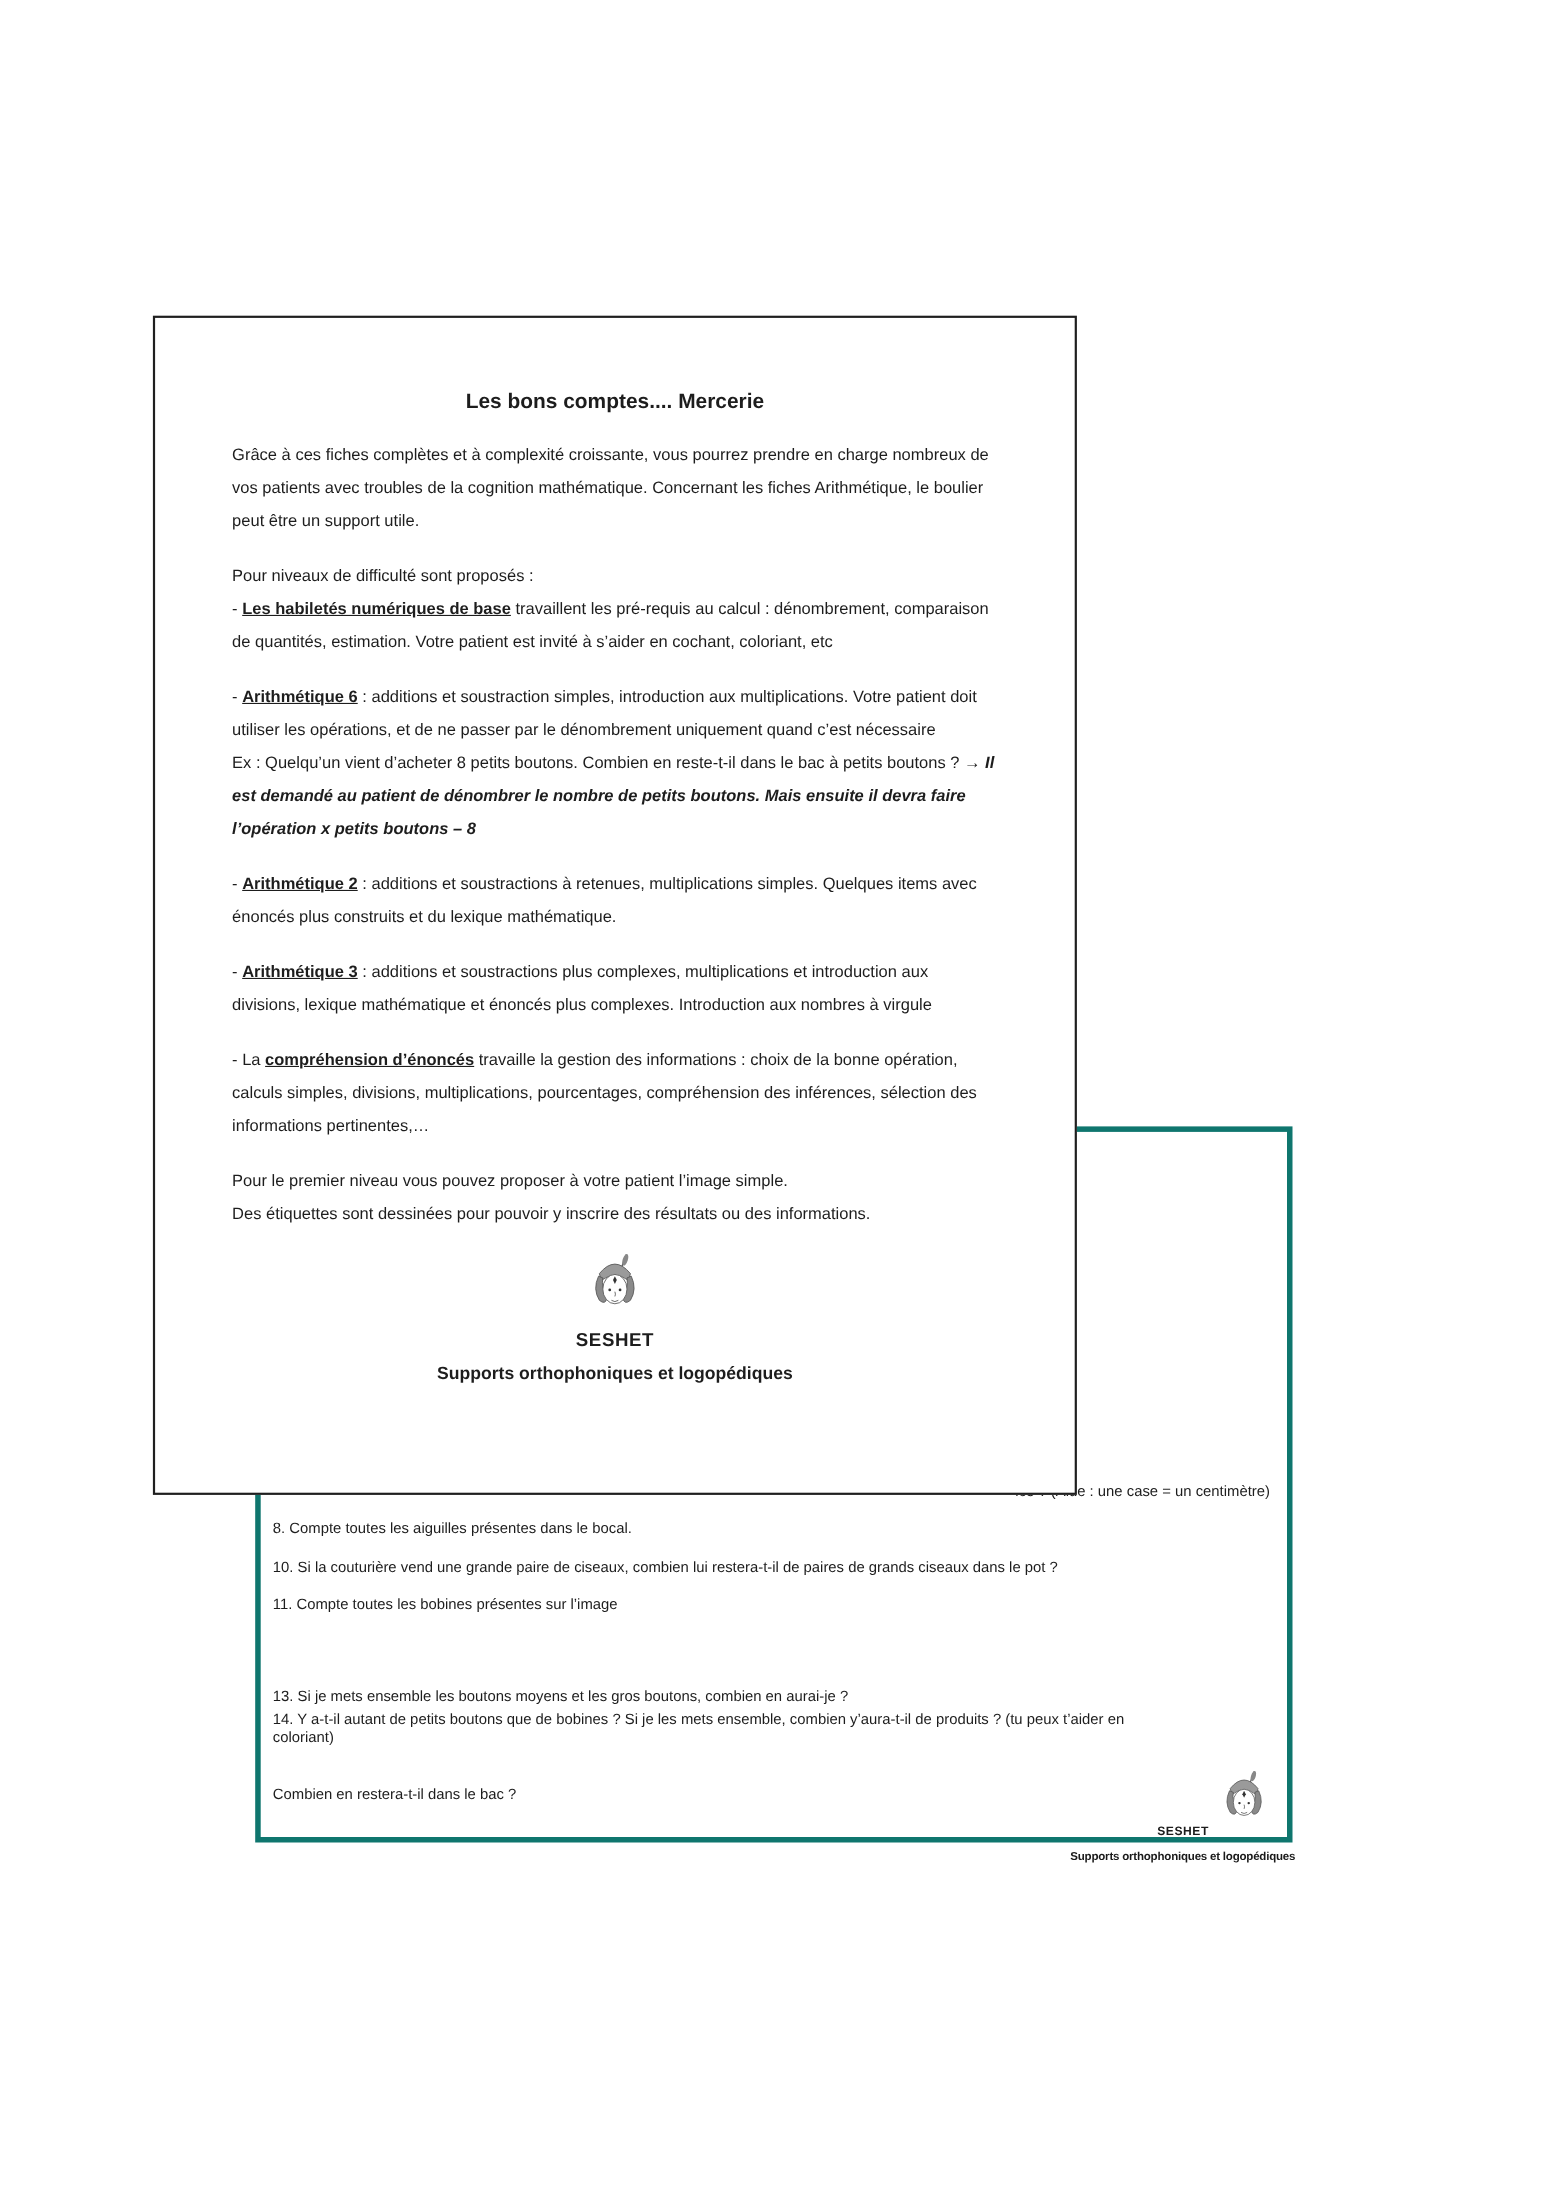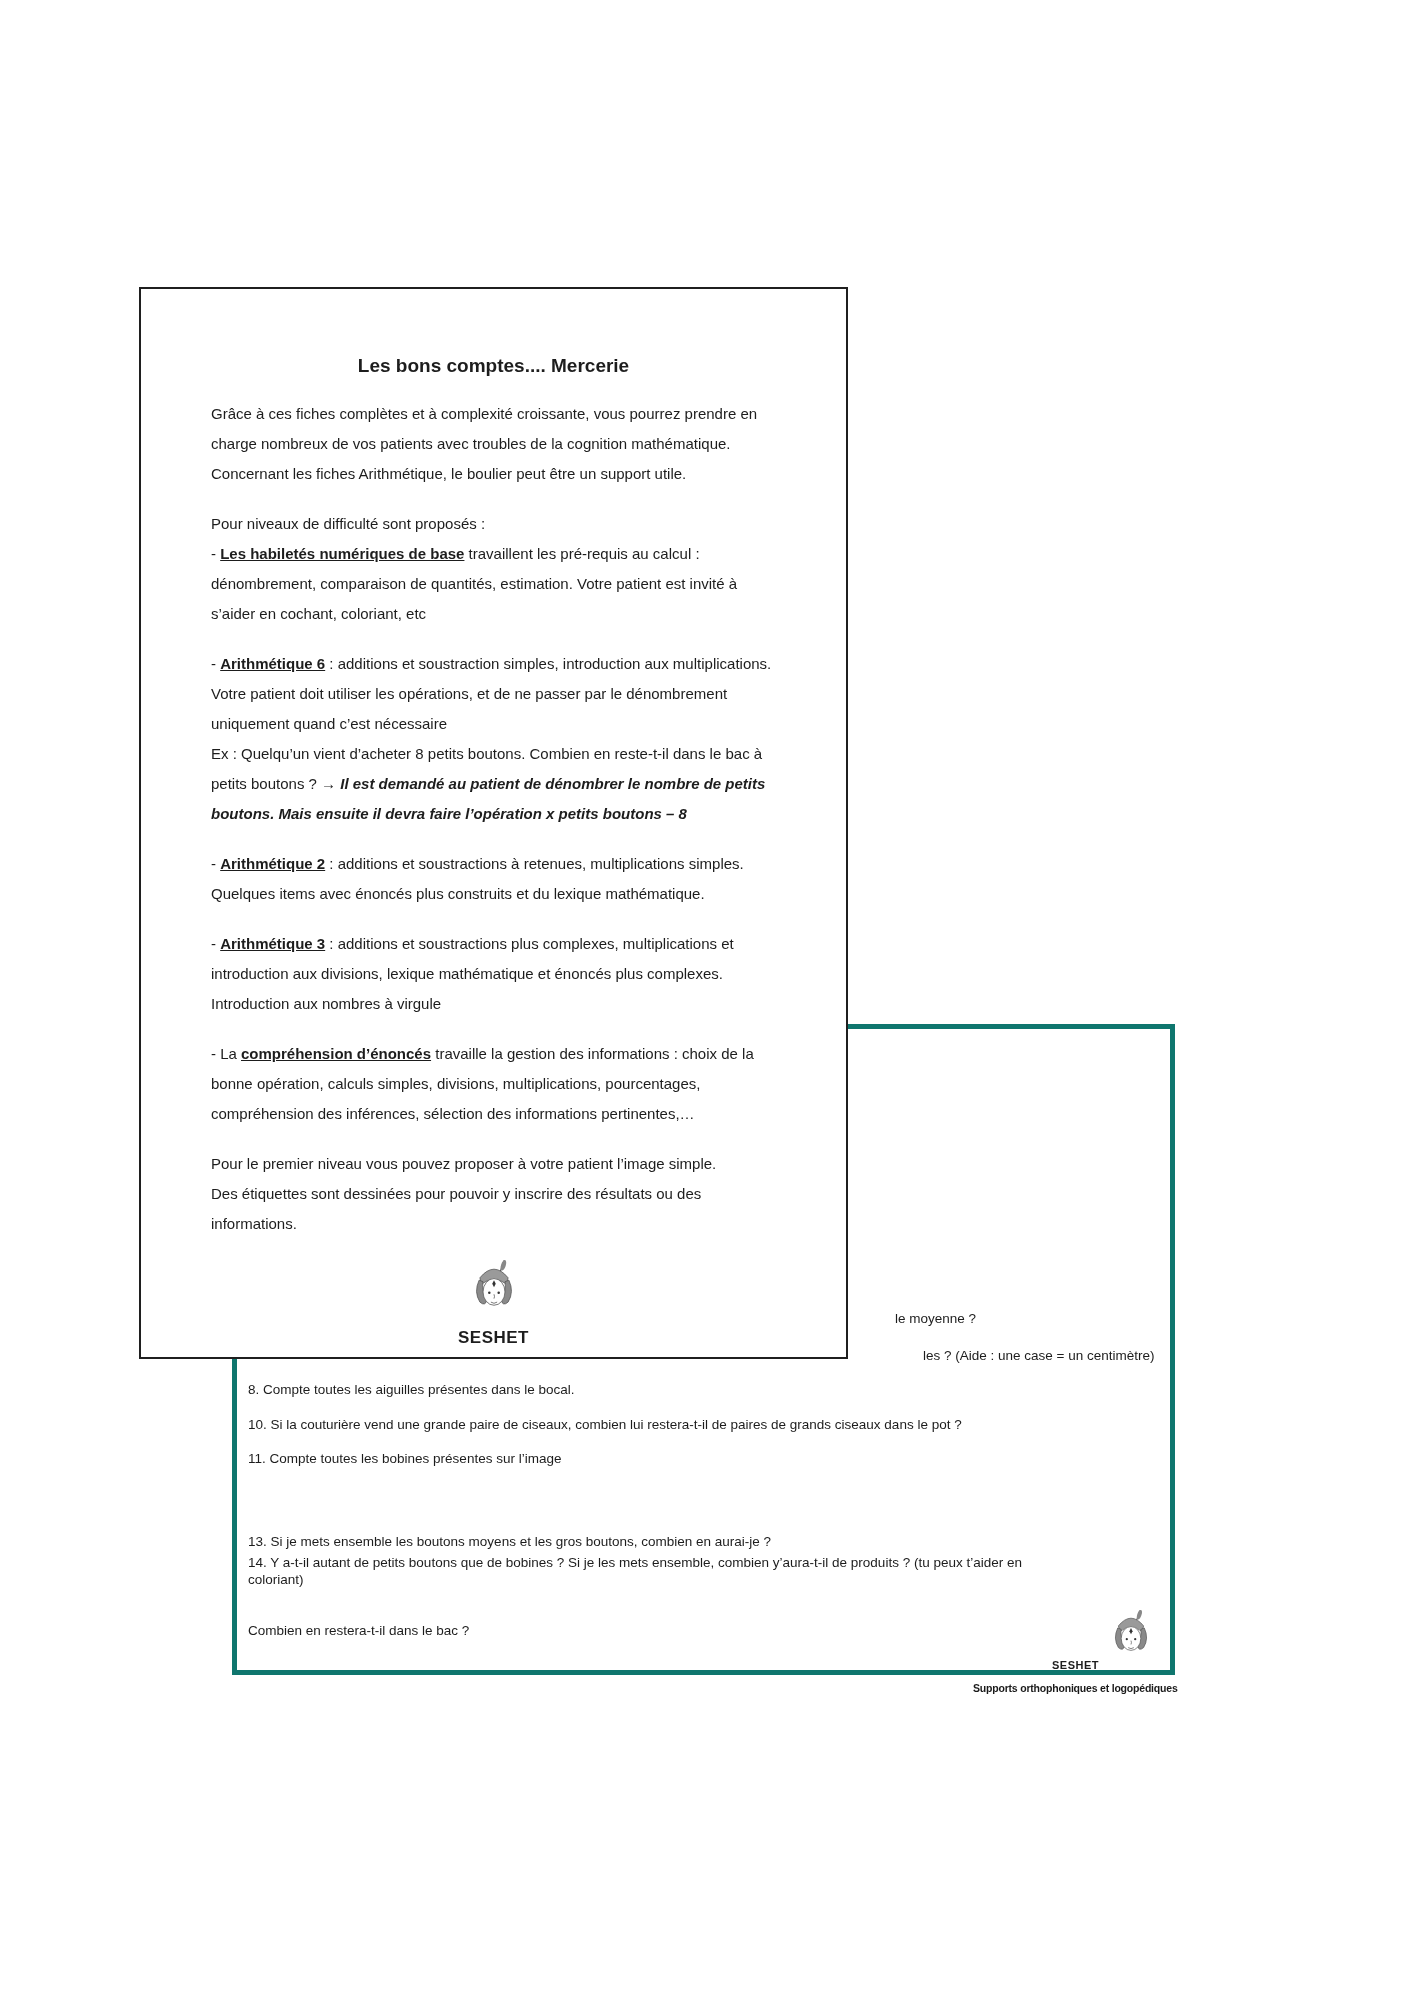--- a/index.html
+++ b/index.html
@@ -2,21 +2,21 @@
 <html><head>
 <meta charset="utf-8">
 <style>
   html,body{margin:0;padding:0;background:#ffffff;}
   #canvas{
     position:relative;width:1414px;height:2000px;background:#ffffff;
     font-family:"Liberation Sans", sans-serif;color:#1d1d1d;overflow:hidden;
   }
   
   .page1{
-    position:absolute;left:139px;top:287px;width:709px;height:1072px;
+    position:absolute;left:139px;top:287px;width:840px;height:1072px;
     background:#ffffff;border:2px solid #1f1f1f;box-sizing:border-box;
     padding:54px 70px 0 70px;z-index:2;overflow:hidden;
     font-size:15px;line-height:30px;
   }
   .page1 .title{
     font-size:19px;font-weight:bold;text-align:center;margin:8px 0 18px 0;
     line-height:30px;
   }
   .page1 .block{margin:0 0 20px 0;}
   .page1 p{margin:0;}

